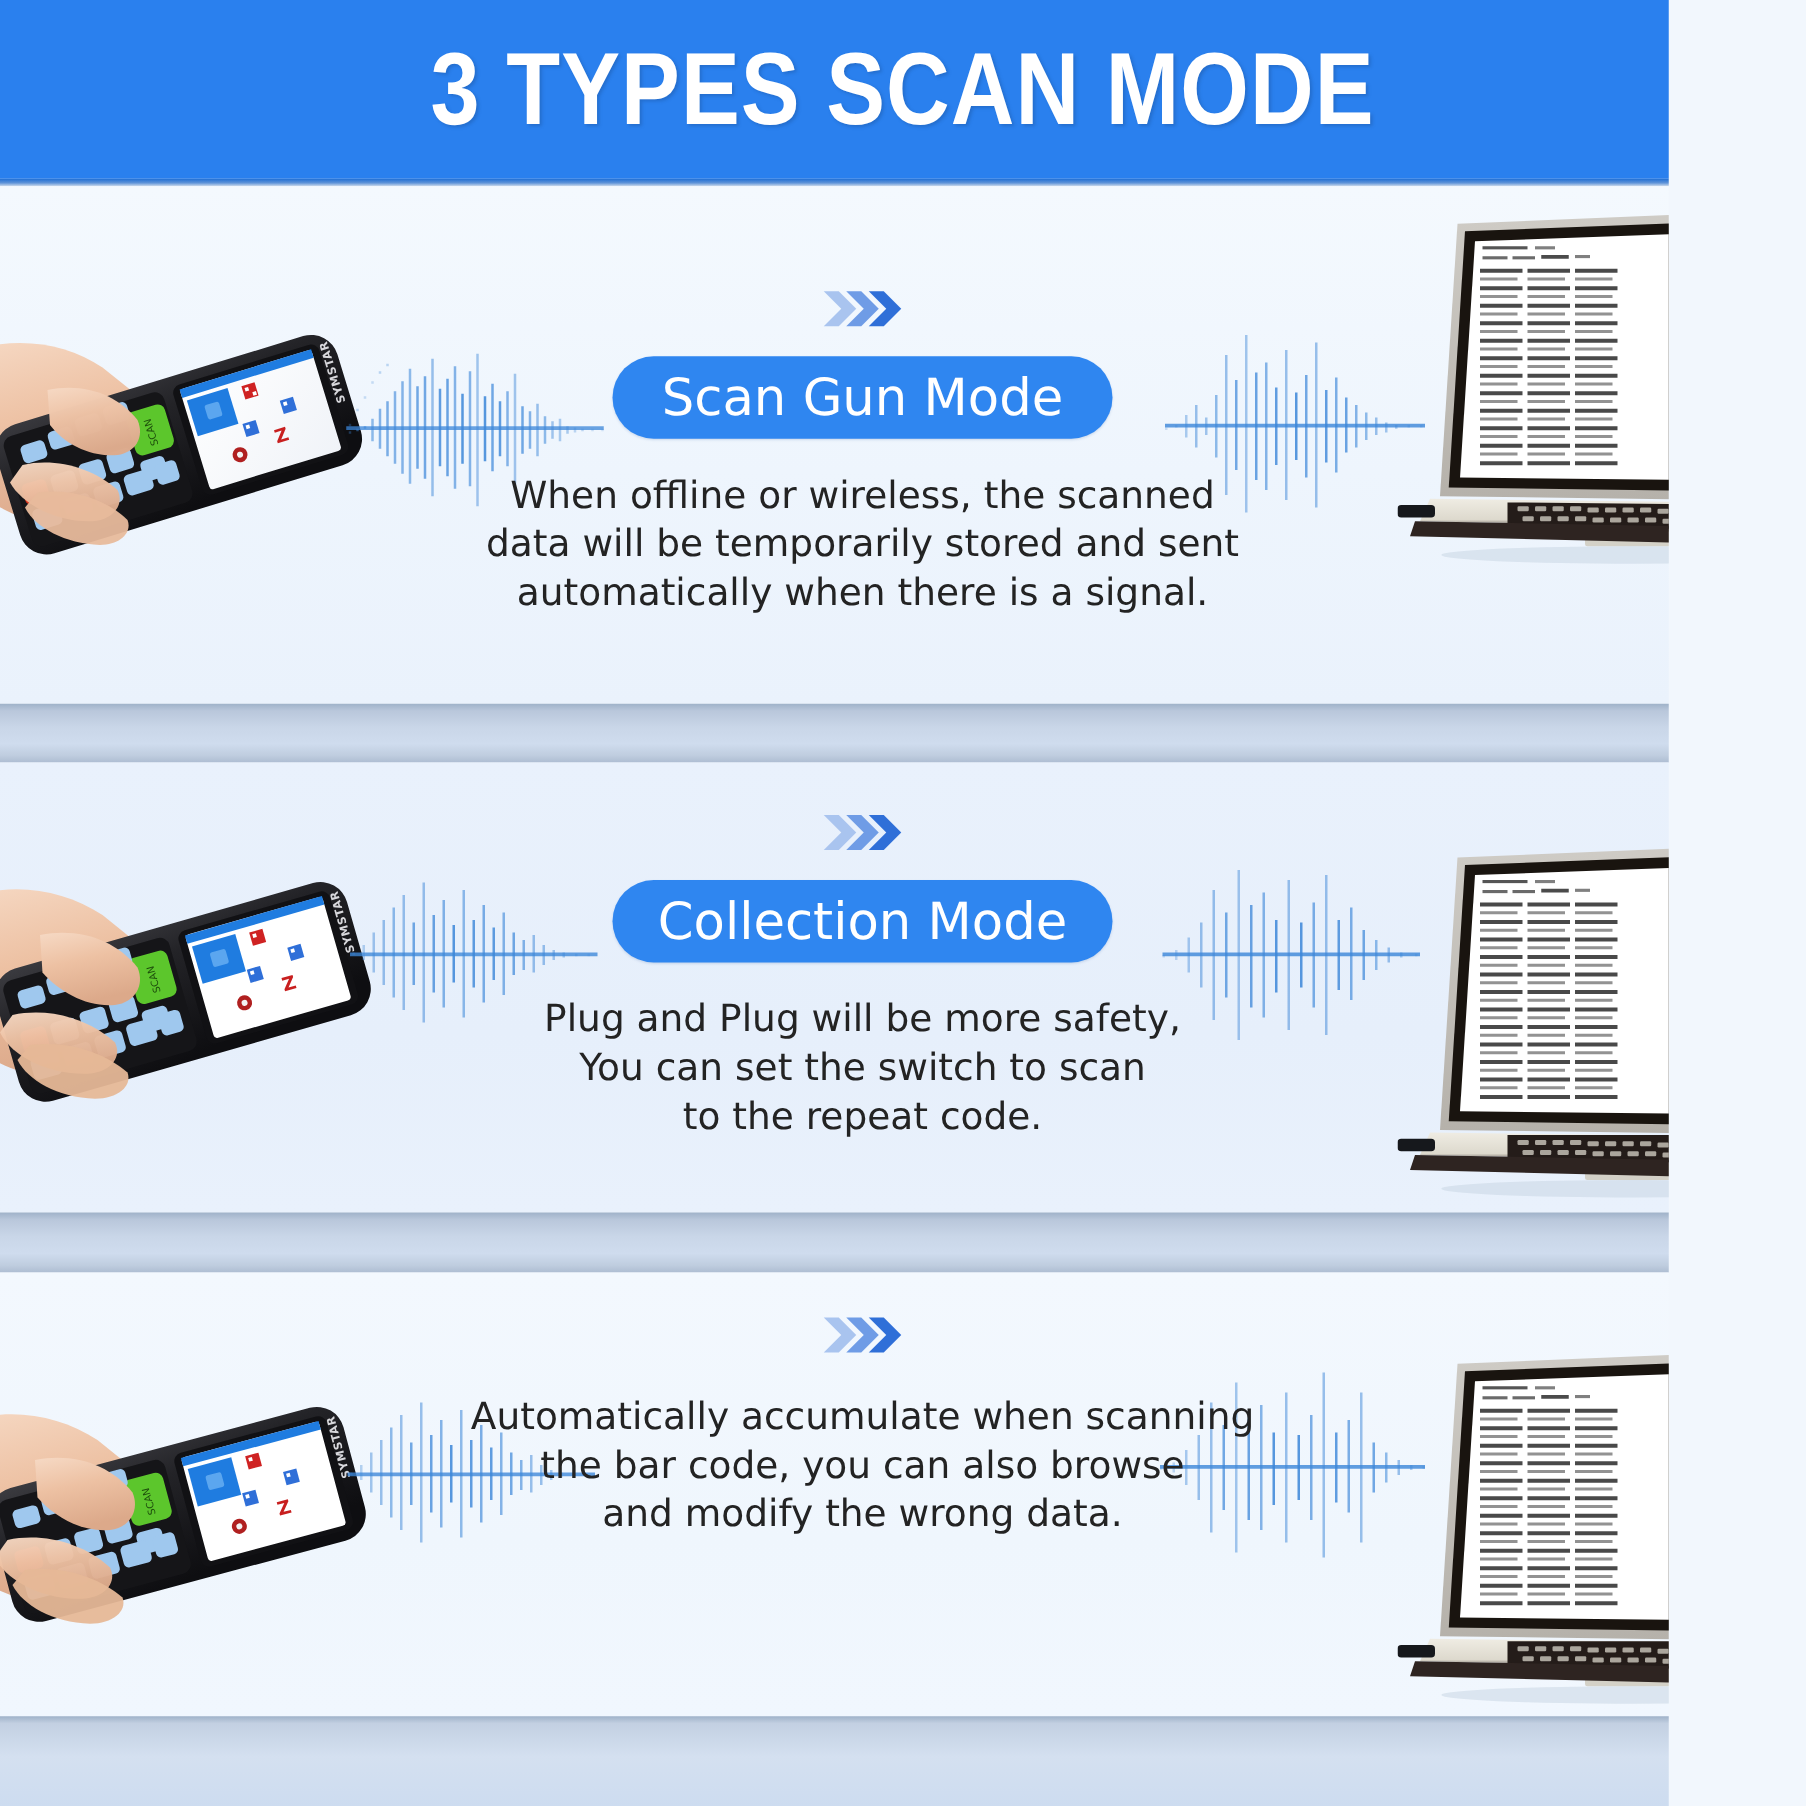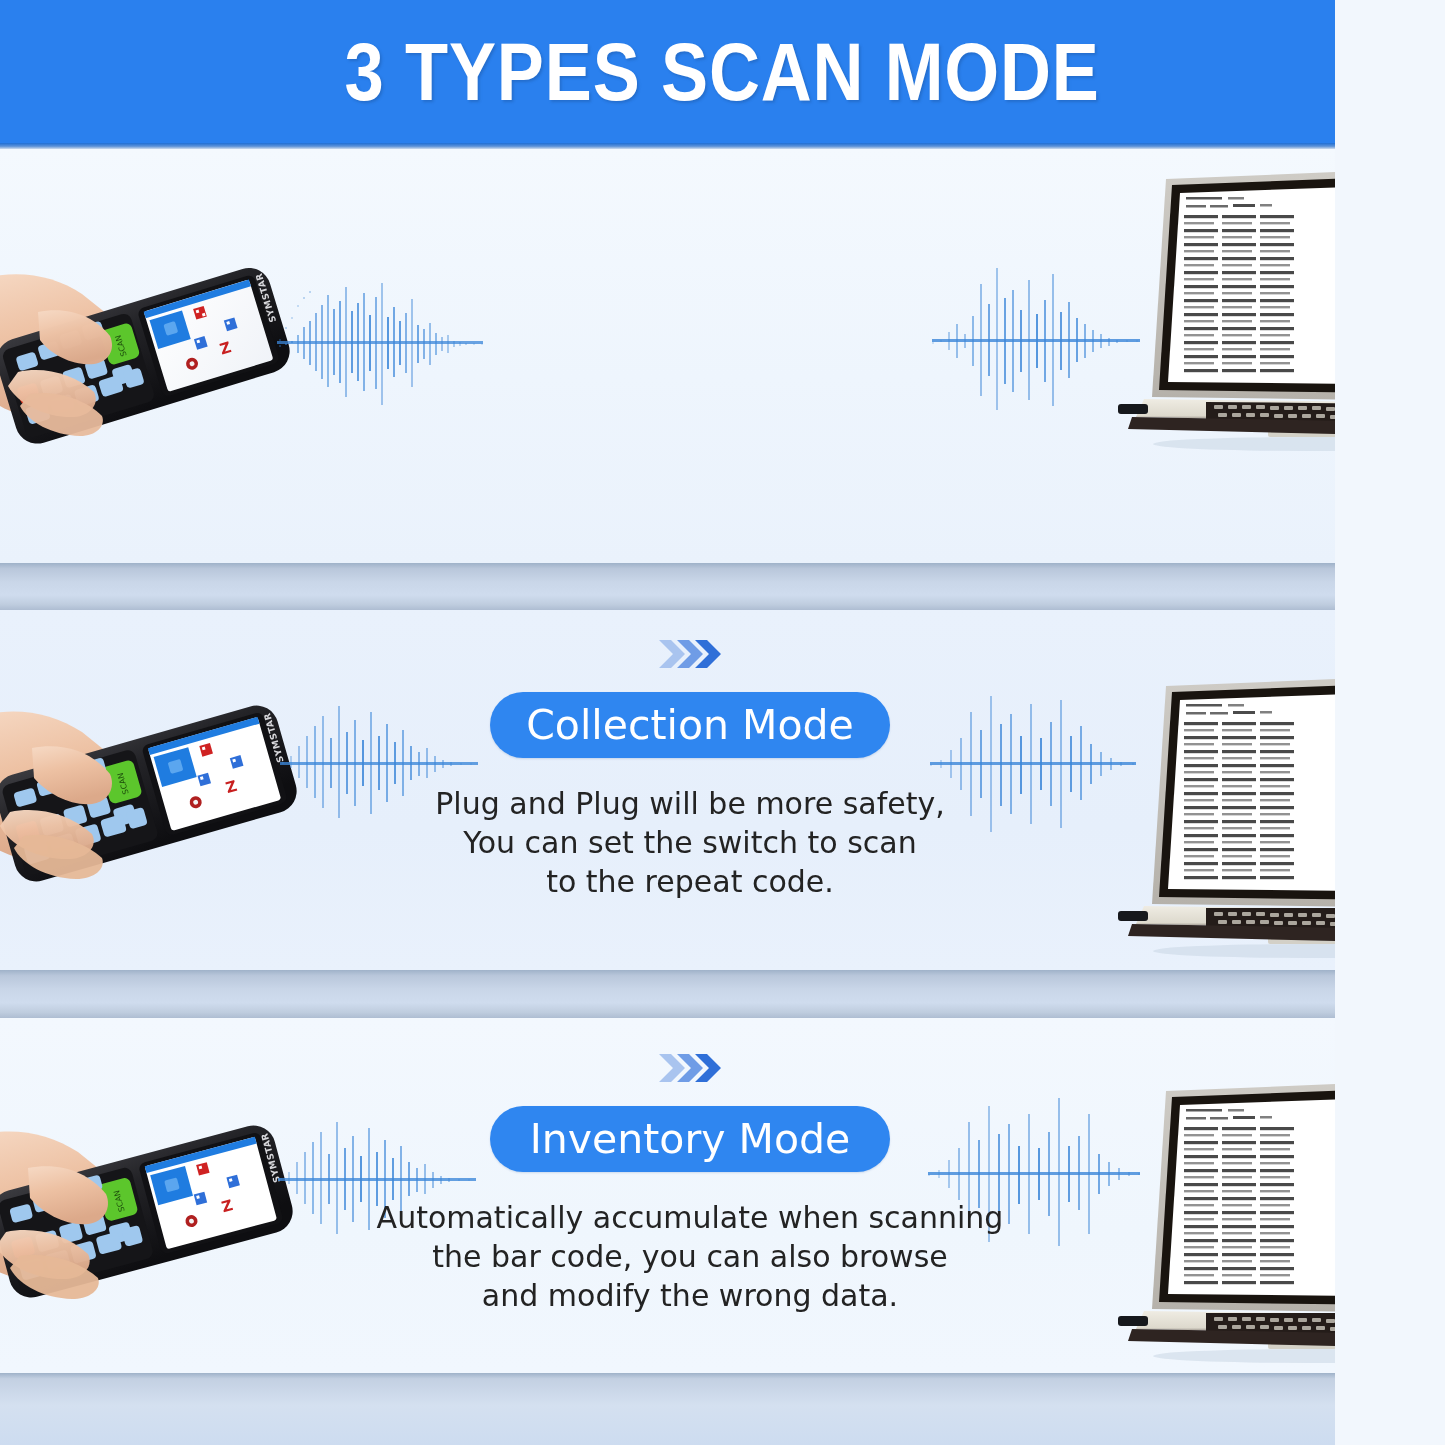--- a/index.html
+++ b/index.html
@@ -261,20 +261,35 @@
         <rect x="162" y="76" width="2" height="22" opacity=".55"></rect>
         <rect x="170" y="80" width="2" height="14" opacity=".5"></rect>
         <rect x="178" y="84" width="2" height="8" opacity=".45"></rect>
         <rect x="186" y="86" width="2" height="3" opacity=".4"></rect>
         <rect x="196" y="86" width="2" height="2" opacity=".3"></rect>
         <rect x="206" y="86" width="2" height="2" opacity=".22"></rect>
         <rect x="2" y="85" width="208" height="3" opacity=".8"></rect>
       </g>
     </svg>
 
+    <div class="center-col" style="top:78px;">
+      <div class="chevrons">
+        <svg class="chev" width="66" height="36" viewBox="0 0 66 36">
+          <path d="M2,4 L14,4 L28,18 L14,32 L2,32 L16,18 Z" fill="#a9c4ef"></path>
+          <path d="M20,4 L32,4 L46,18 L32,32 L20,32 L34,18 Z" fill="#6f9ce6"></path>
+          <path d="M38,4 L50,4 L64,18 L50,32 L38,32 L52,18 Z" fill="#2f6fd8"></path>
+        </svg>
+      </div>
+      <div class="pill">
+        <span class="pill-label">Scan Gun Mode</span>
+      </div>
+      <div class="desc">When offline or wireless, the scanned
+data will be temporarily stored and sent
+automatically when there is a signal.</div>
+    </div>
 
     <div class="laptop-wrap" style="left:1118px;top:12px;">
       <svg width="340" height="400" viewBox="0 0 340 400">
         <defs>
           <linearGradient id="lidg1" x1="0" y1="0" x2="0" y2="1">
             <stop offset="0%" stop-color="#cfccc6"></stop>
             <stop offset="100%" stop-color="#b5b1aa"></stop>
           </linearGradient>
           <linearGradient id="baseg1" x1="0" y1="0" x2="0" y2="1">
             <stop offset="0%" stop-color="#efece3"></stop>
@@ -534,21 +549,21 @@
         <rect x="152" y="48" width="2" height="74" opacity=".65"></rect>
         <rect x="162" y="66" width="2" height="40" opacity=".7"></rect>
         <rect x="172" y="74" width="2" height="24" opacity=".55"></rect>
         <rect x="182" y="80" width="2" height="12" opacity=".5"></rect>
         <rect x="192" y="84" width="2" height="4" opacity=".4"></rect>
         <rect x="204" y="85" width="2" height="2" opacity=".3"></rect>
         <rect x="2" y="84" width="206" height="3" opacity=".8"></rect>
       </g>
     </svg>
 
-    <div class="center-col" style="top:24px;">
+    <div class="center-col" style="top:36px;">
       <div class="chevrons">
         <svg class="chev" width="66" height="36" viewBox="0 0 66 36">
           <path d="M2,4 L14,4 L28,18 L14,32 L2,32 L16,18 Z" fill="#a9c4ef"></path>
           <path d="M20,4 L32,4 L46,18 L32,32 L20,32 L34,18 Z" fill="#6f9ce6"></path>
           <path d="M38,4 L50,4 L64,18 L50,32 L38,32 L52,18 Z" fill="#2f6fd8"></path>
         </svg>
       </div>
       <div class="pill">
         <span class="pill-label">Collection Mode</span>
       </div>
@@ -818,23 +833,20 @@
     </svg>
 
     <div class="center-col" style="top:30px;">
       <div class="chevrons">
         <svg class="chev" width="66" height="36" viewBox="0 0 66 36">
           <path d="M2,4 L14,4 L28,18 L14,32 L2,32 L16,18 Z" fill="#a9c4ef"></path>
           <path d="M20,4 L32,4 L46,18 L32,32 L20,32 L34,18 Z" fill="#6f9ce6"></path>
           <path d="M38,4 L50,4 L64,18 L50,32 L38,32 L52,18 Z" fill="#2f6fd8"></path>
         </svg>
       </div>
-      <div class="pill">
-        <span class="pill-label">Inventory Mode</span>
-      </div>
       <div class="desc">Automatically accumulate when scanning
 the bar code, you can also browse
 and modify the wrong data.</div>
     </div>
 
     <div class="laptop-wrap" style="left:1118px;top:55px;">
       <svg width="340" height="330" viewBox="0 0 340 330">
         <defs>
           <linearGradient id="lidg3" x1="0" y1="0" x2="0" y2="1">
             <stop offset="0%" stop-color="#cfccc6"></stop>

